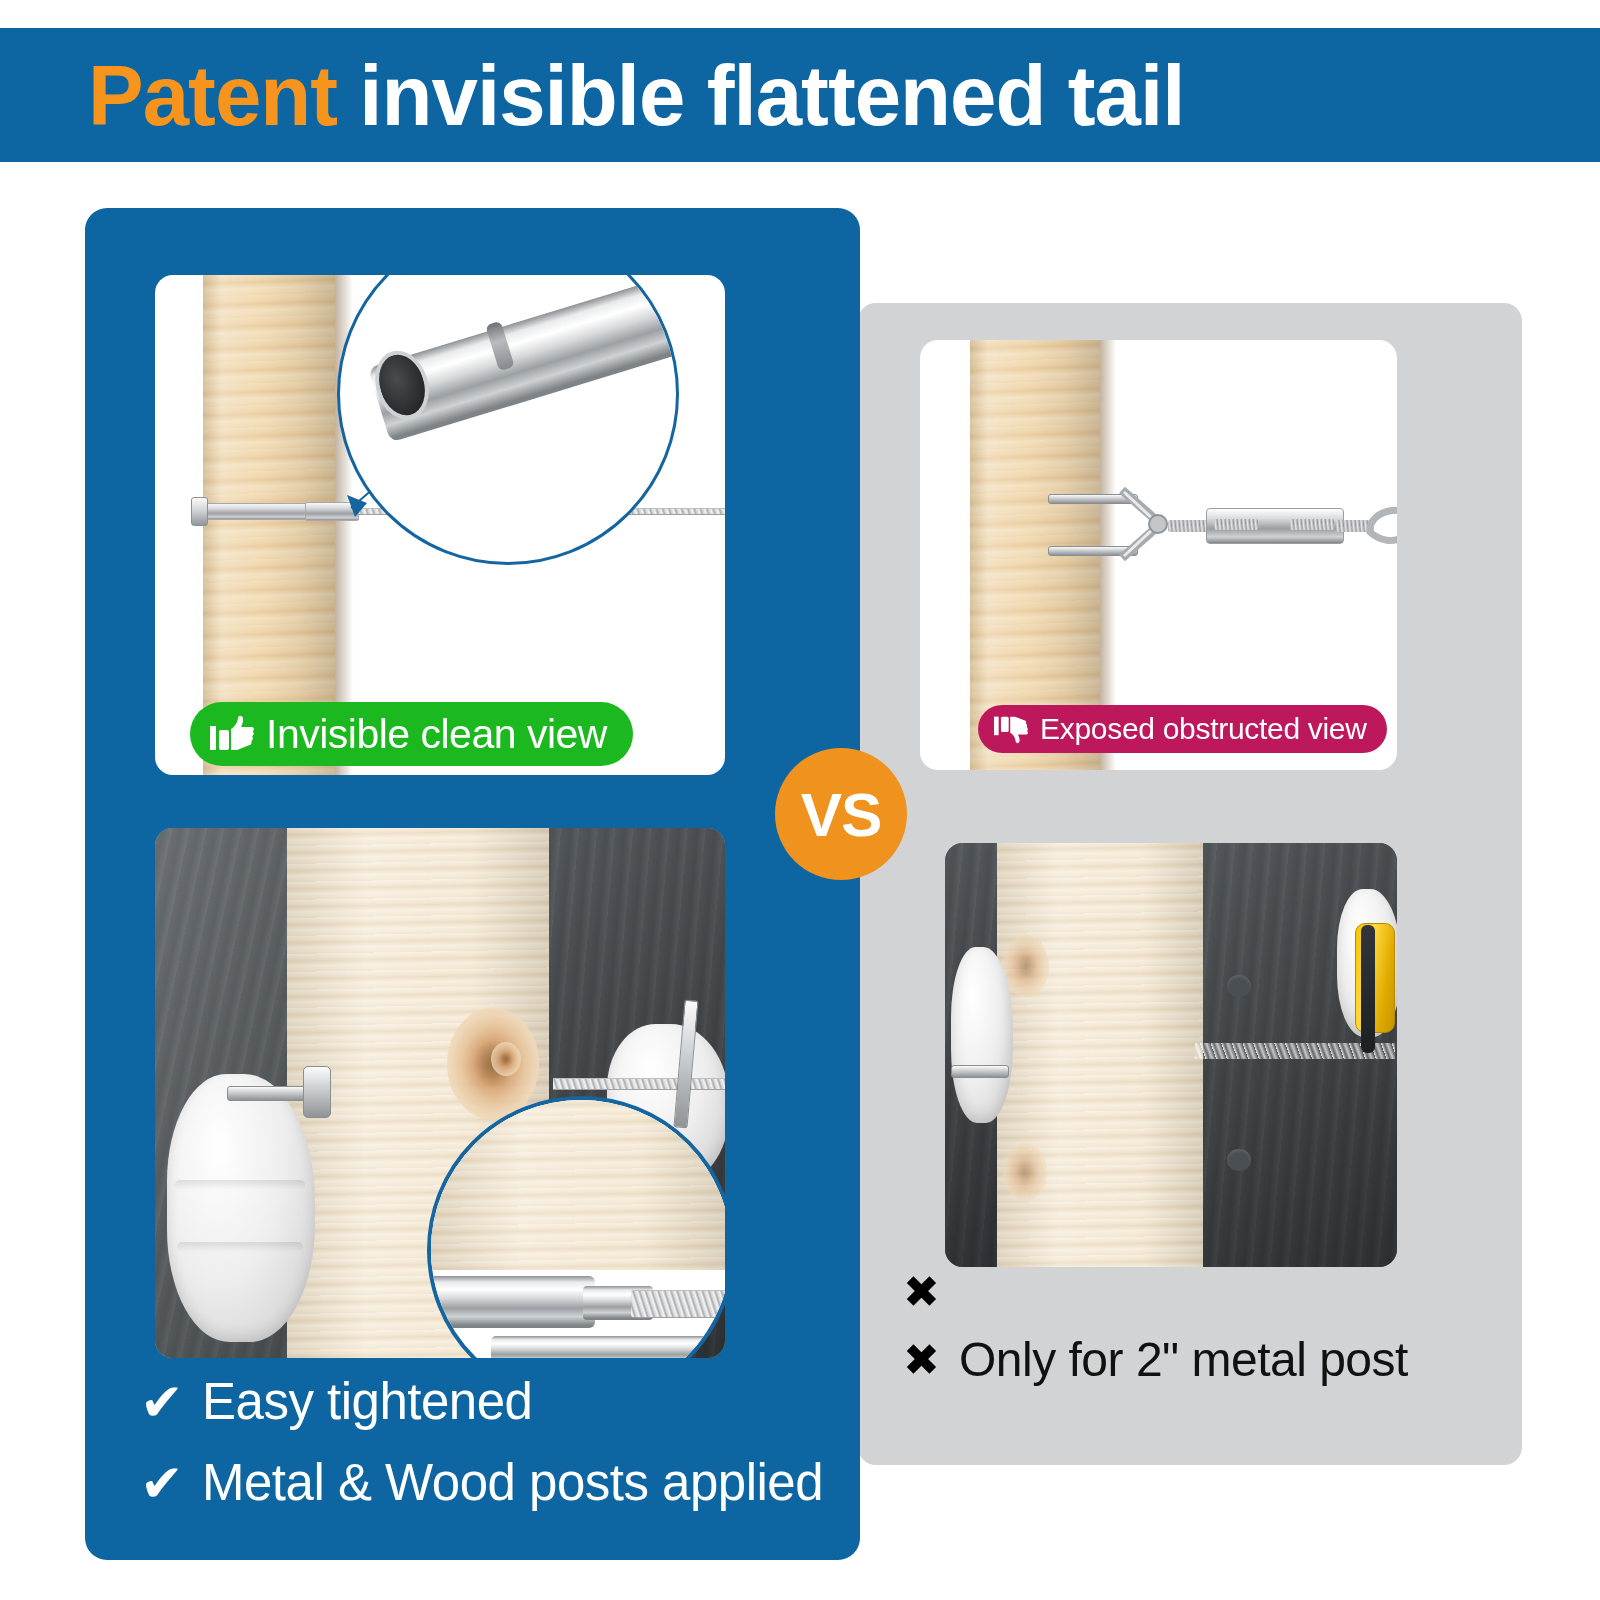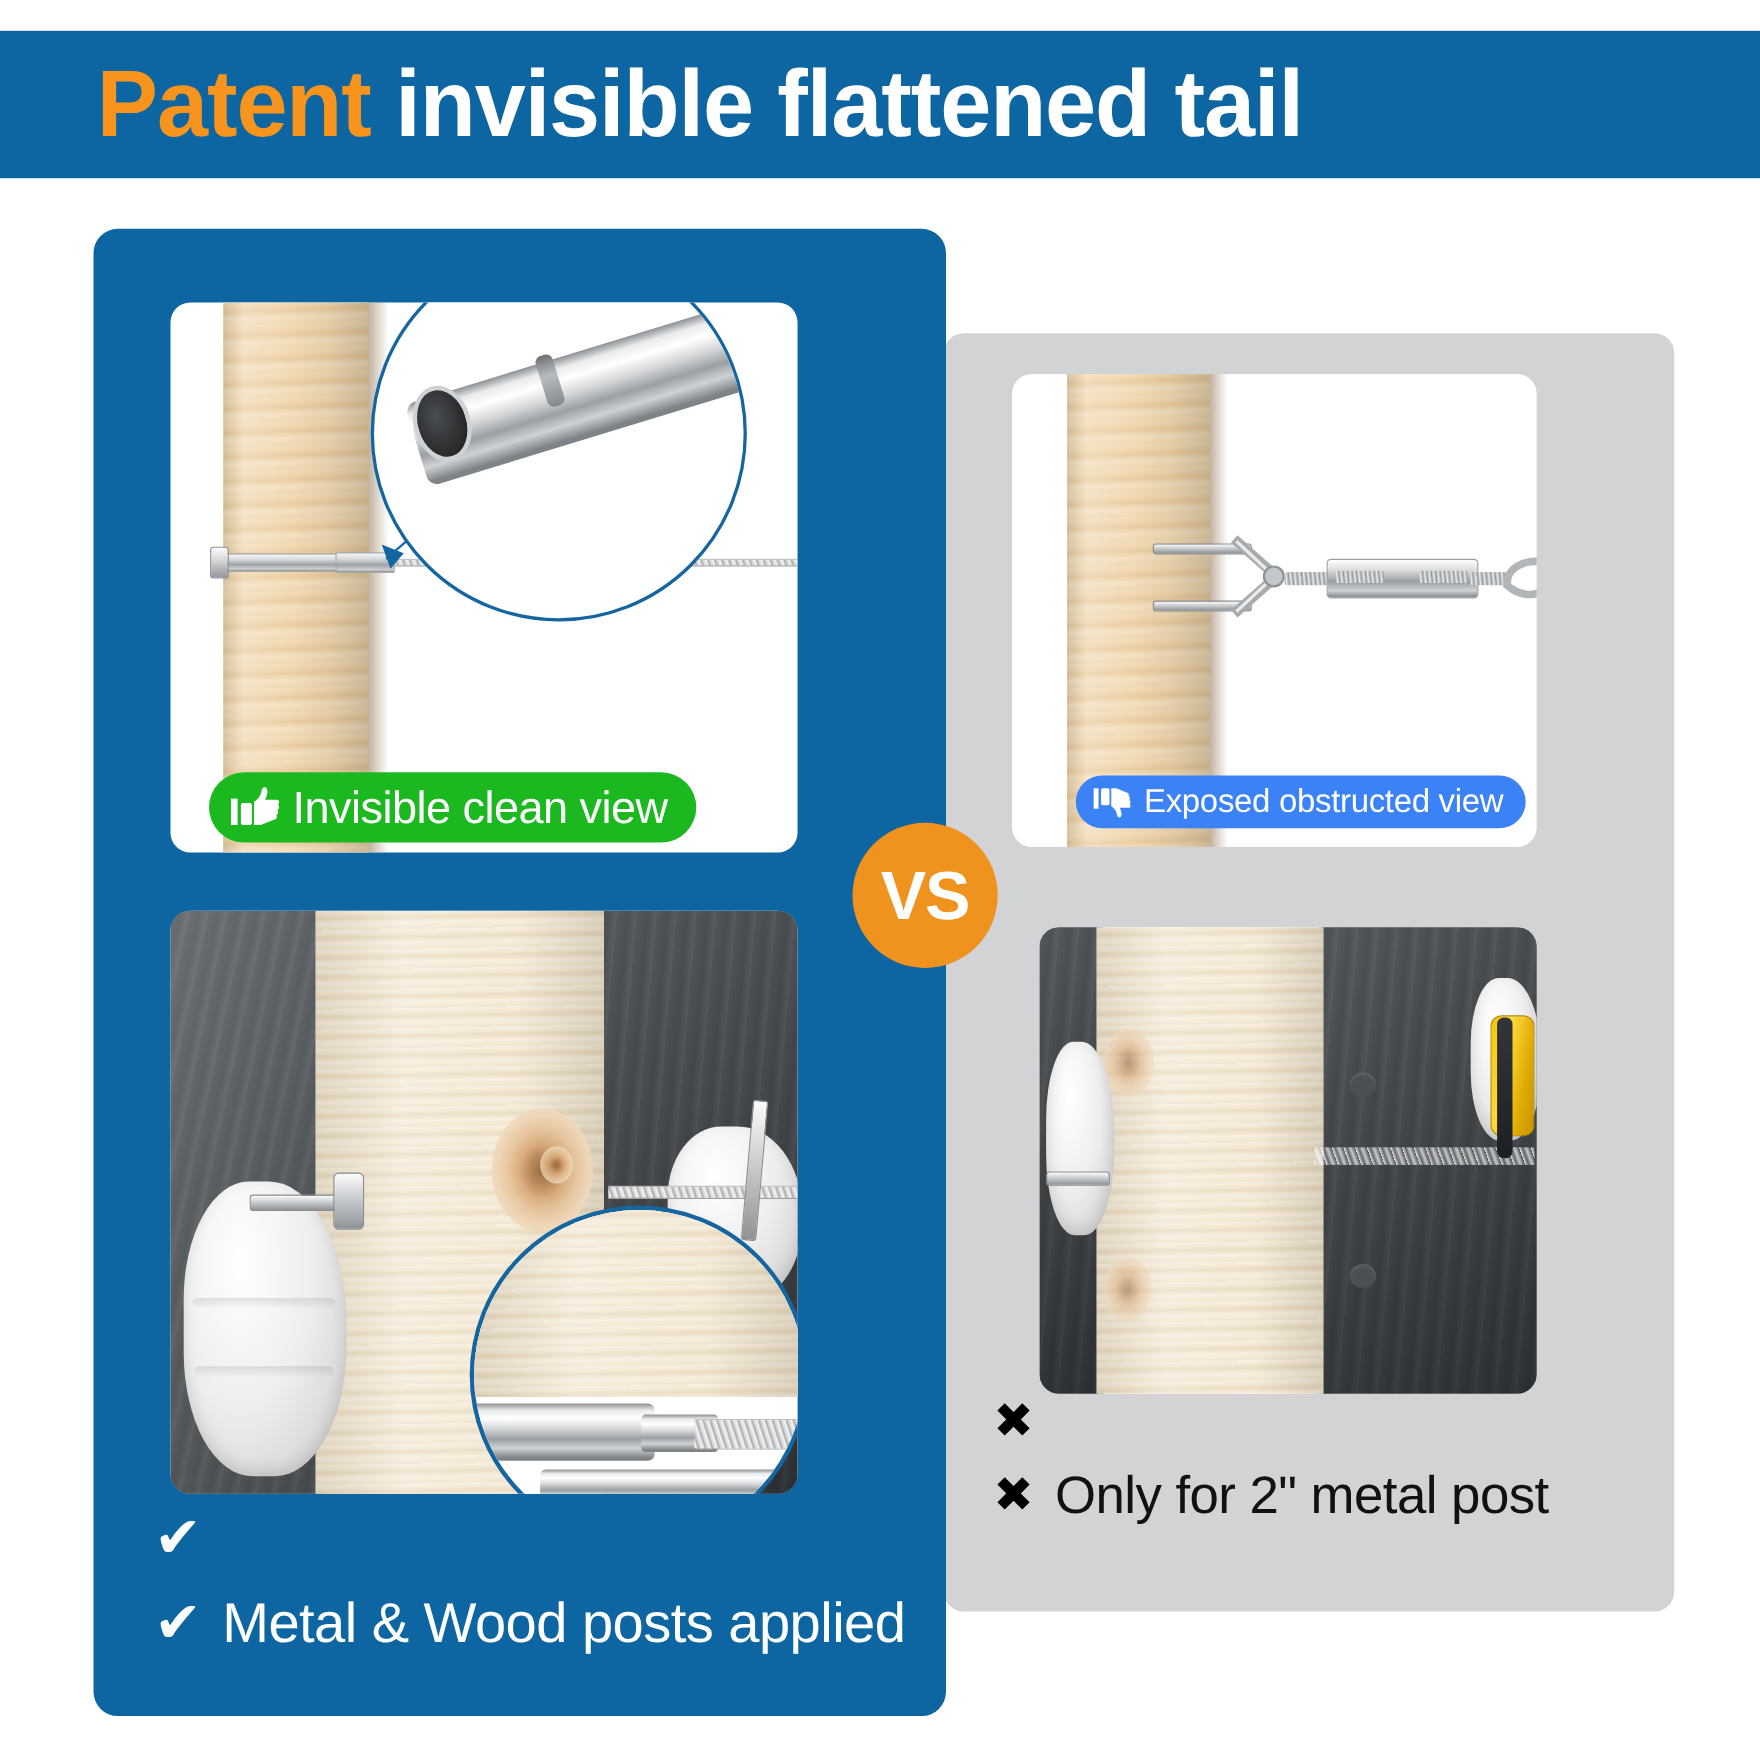--- a/index.html
+++ b/index.html
@@ -209,21 +209,21 @@
     position:absolute;display:flex;align-items:center;
     border-radius:999px;
     z-index:6;
   }
   .badge-good{
     left:190px;top:702px;height:64px;padding:0 26px 0 20px;
     background:#1bb91f;
   }
   .badge-bad{
     left:978px;top:705px;height:48px;padding:0 20px 0 16px;
-    background:#3b82f6;
+    background:#be185d;
   }
   .badge-label{
     color:#ffffff;font-weight:normal;white-space:nowrap;
   }
   .badge-good .badge-label{font-size:41px;letter-spacing:-.5px;}
   .badge-bad .badge-label{font-size:30px;letter-spacing:-.3px;}
   .badge-icon{display:flex;align-items:center;margin-right:12px;}
 
   
   .list-good{
@@ -321,20 +321,21 @@
     <div class="tube" style="left:-6px;top:176px;width:170px;height:52px;border-radius:6px;"></div>
     <div class="tube" style="left:152px;top:186px;width:70px;height:34px;border-radius:4px;"></div>
     <div class="cable" style="left:200px;top:190px;width:120px;height:26px;border-radius:3px;"></div>
     <div class="tube" style="left:60px;top:236px;width:250px;height:30px;border-radius:5px;"></div>
   </div>
 </div>
 
 <div class="list-good">
   <div class="row">
     <span class="mark">✔</span>
+    <span class="txt">Easy tightened</span>
   </div>
   <div class="row">
     <span class="mark">✔</span>
     <span class="txt">Metal &amp; Wood posts applied</span>
   </div>
 </div>
 
 <div class="panel-bad"></div>
 
 <div class="card card-bad-top" style="z-index:4;">

